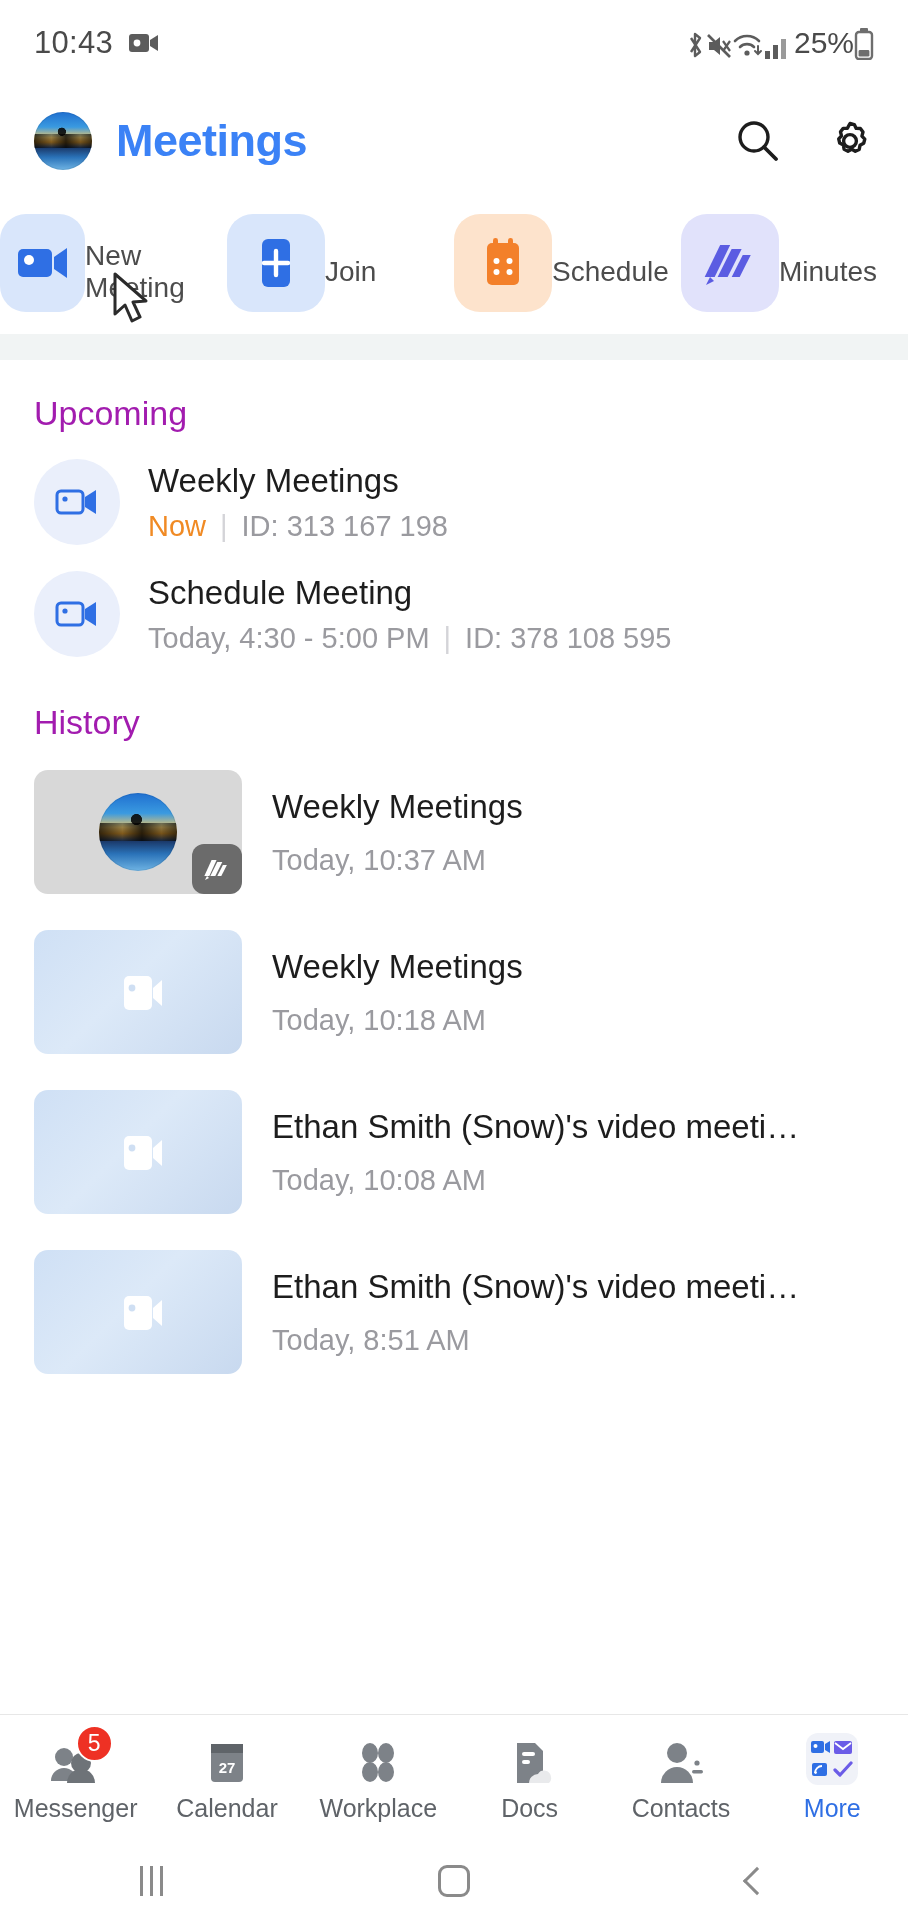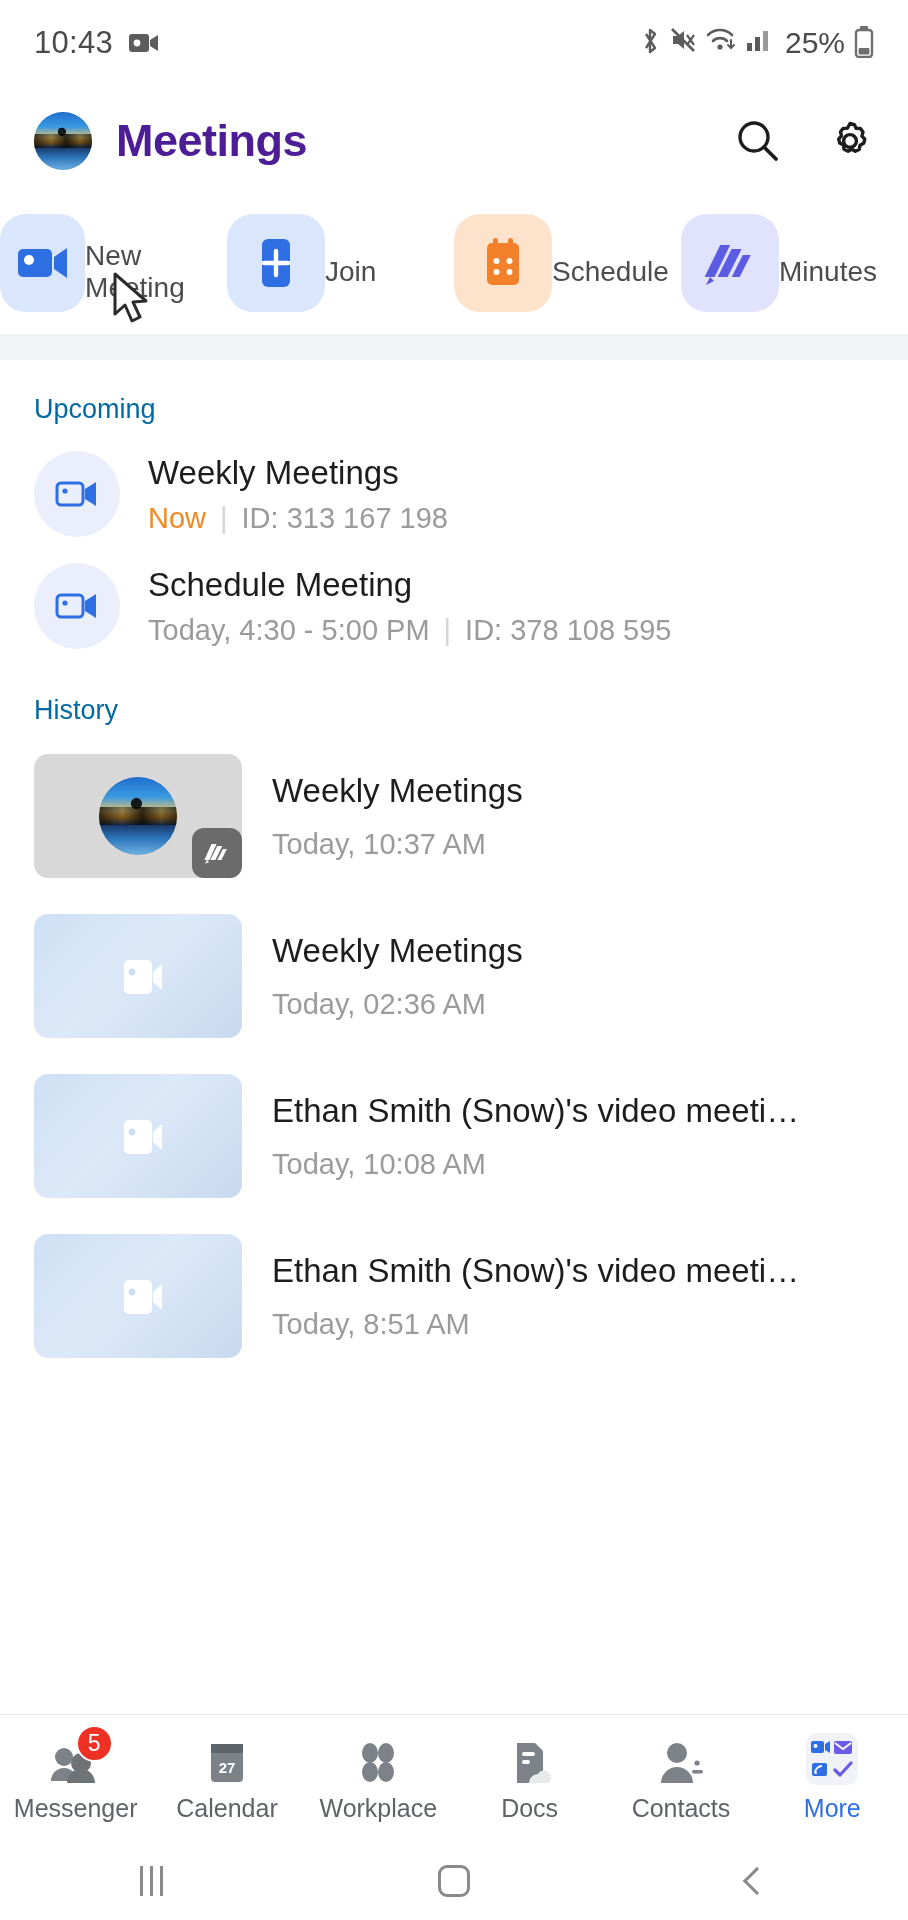--- a/index.html
+++ b/index.html
@@ -11,21 +11,21 @@
   }
   .phone { position: relative; width: 908px; height: 1920px; background: #ffffff; }
 
   
   .statusbar {
     height: 86px; display: flex; align-items: center;
     padding: 0 34px; justify-content: space-between;
   }
   .sb-left { display: flex; align-items: center; gap: 16px; }
   .sb-time { font-size: 31px; color: #4a4a4a; letter-spacing: .3px; }
-  .sb-right { display: flex; align-items: flex-start; gap: 9px; }
+  .sb-right { display: flex; align-items: flex-end; }
   .sb-batt-text { font-size: 30px; color: #4a4a4a; margin-left: 4px; }
   .ic { display: inline-block; line-height: 0; }
 
   
   .header {
     height: 110px; display: flex; align-items: center;
     padding: 0 34px; justify-content: space-between;
   }
   .hdr-left { display: flex; align-items: center; gap: 24px; }
   .avatar {
@@ -35,40 +35,40 @@
       linear-gradient(#1f6fd0 0%, #3a9ae0 26%, #e8c36a 44%, #c58a2a 52%,
                       #1b3a6b 62%, #2a72b8 78%, #6fb4e4 100%);
     box-shadow: inset 0 0 0 1px rgba(0,0,0,.08);
     position: relative; overflow: hidden; flex: none;
   }
   .avatar::after {
     content: ""; position: absolute; left: 0; right: 0; top: 38%; height: 24%;
     background: linear-gradient(90deg, rgba(0,0,0,.75), rgba(0,0,0,.35) 30%,
                 rgba(0,0,0,.8) 55%, rgba(0,0,0,.4) 80%, rgba(0,0,0,.7));
   }
-  .title { font-size: 45px; font-weight: bold; color: #4c1d95; letter-spacing: -.5px; }
+  .title { font-size: 45px; font-weight: bold; color: #3b82f6; letter-spacing: -.5px; }
   .hdr-right { display: flex; align-items: center; gap: 44px; }
 
   
   .quick {
     display: flex; padding: 18px 0 22px; position: relative;
   }
   .q-item { width: 25%; display: flex; flex-direction: row; align-items: center; }
   .q-tile {
     width: 98px; height: 98px; border-radius: 26px;
     display: flex; align-items: center; justify-content: center;
   }
   .q-label { margin-top: 18px; font-size: 28px; color: #4c4c4c; }
   .cursor { position: absolute; left: 112px; top: 76px; width: 44px; height: 56px; }
 
   
   .band { height: 26px; background: #f1f4f4; }
 
   
-  .sec-title { font-size: 27px; color: #0369a1; padding: 34px 34px 0; }
+  .sec-title { font-size: 34px; color: #a21caf; padding: 34px 34px 0; }
 
   .up-item { display: flex; align-items: center; padding: 26px 34px 0; gap: 28px; }
   .up-ic {
     width: 86px; height: 86px; border-radius: 50%; background: #eaeffb;
     display: flex; align-items: center; justify-content: center; flex: none;
   }
   .up-text { display: flex; flex-direction: column; gap: 10px; }
   .up-name { font-size: 33px; color: #1d1d1d; }
   .up-meta { font-size: 29px; color: #9a9a9f; display: flex; align-items: center; gap: 14px; }
   .up-now { color: #f08a24; }
@@ -349,21 +349,21 @@
     <div class="hist-item">
       <div class="thumb">
         <svg width="72" height="52" viewBox="0 0 72 52">
             <rect x="22" y="10" width="28" height="34" rx="5" fill="#fff"></rect>
             <circle cx="30" cy="22" r="3.4" fill="#cfdff3"></circle>
             <path d="M51 22 L60 14 L60 40 L51 32 Z" fill="#fff"></path>
           </svg>
       </div>
       <div class="hist-text">
         <div class="hist-name">Weekly Meetings</div>
-        <div class="hist-time">Today, 02:36 AM</div>
+        <div class="hist-time">Today, 10:18 AM</div>
       </div>
     </div>
 
     <div class="hist-item">
       <div class="thumb">
         <svg width="72" height="52" viewBox="0 0 72 52">
             <rect x="22" y="10" width="28" height="34" rx="5" fill="#fff"></rect>
             <circle cx="30" cy="22" r="3.4" fill="#cfdff3"></circle>
             <path d="M51 22 L60 14 L60 40 L51 32 Z" fill="#fff"></path>
           </svg>

